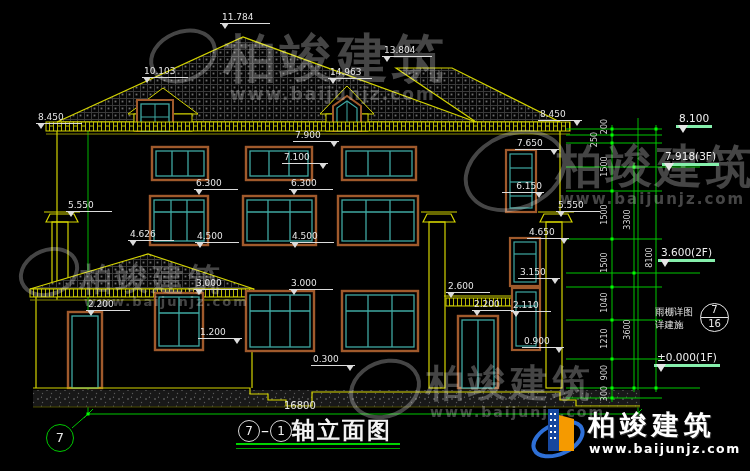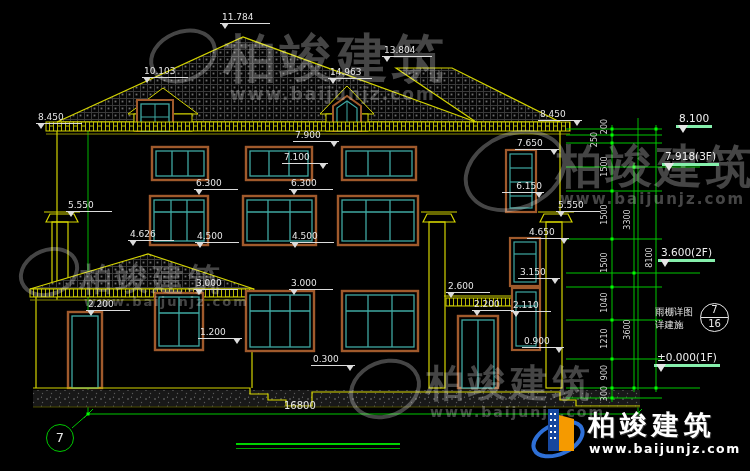--- a/index.html
+++ b/index.html
@@ -337,20 +337,23 @@
     </span>
     <span class="cbubble">
       <span class="top">7</span>
       <span>16</span>
     </span>
   </div>
 
   <div id="dim16800">16800</div>
   <div id="axis-bubble">7</div>
 
+  <div id="titlebar">
+    <span class="ax">7</span><span class="dash">–</span><span class="ax">1</span><span class="tname">轴立面图</span>
+  </div>
   <div id="title-underline"></div>
   <div id="title-underline2"></div>
 
   <div id="brand">
     <svg width="58" height="66" viewBox="0 0 58 66" style="position:absolute;left:0;top:0;">
       <ellipse cx="28" cy="38" rx="26" ry="15" fill="none" stroke="#2e6fd6" stroke-width="4" transform="rotate(-24 28 38)"></ellipse>
       <rect x="18" y="8" width="11" height="42" fill="#17479e"></rect>
       <polygon points="29,14 44,18 44,50 29,50" fill="#f59a00"></polygon>
       <g fill="#fff">
         <rect x="20" y="12" width="2" height="2"></rect>

